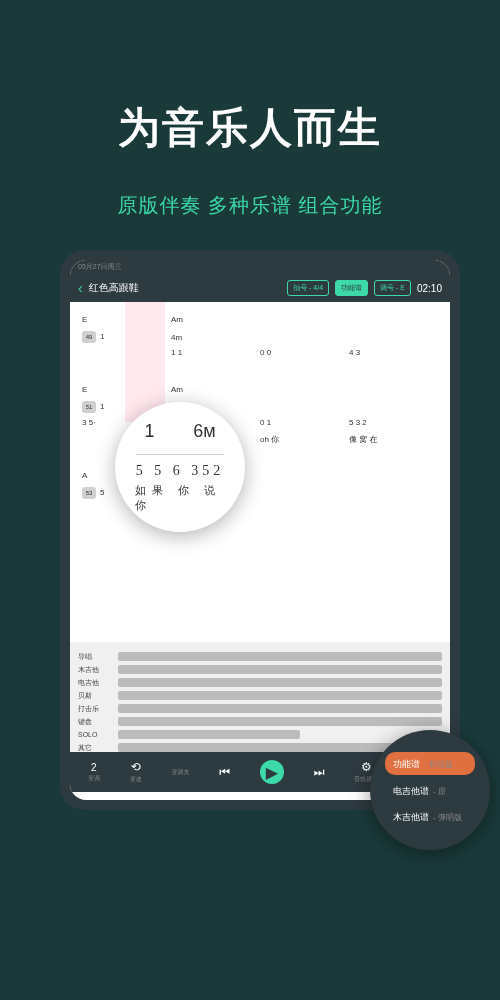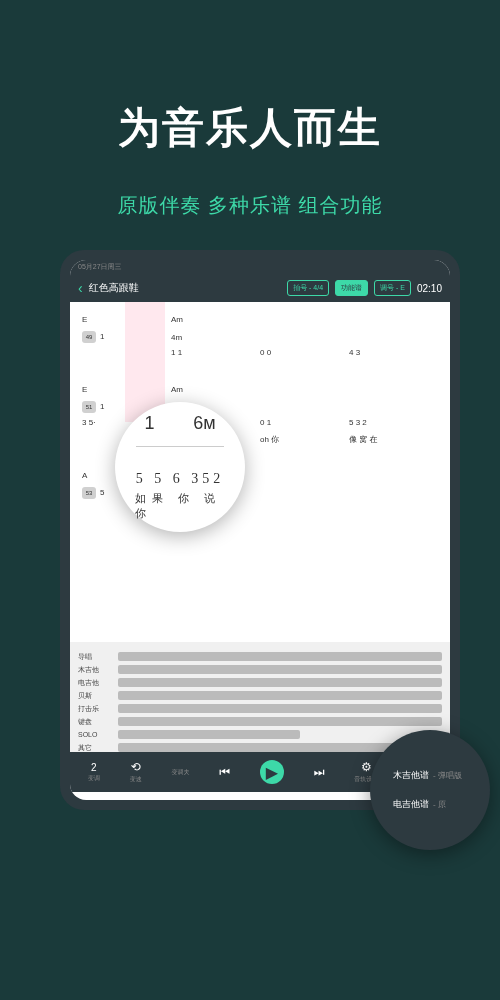--- a/index.html
+++ b/index.html
@@ -113,21 +113,21 @@
   background: #fff;
   border-radius: 50%;
   box-shadow: 0 4px 20px rgba(0,0,0,0.3);
   display: flex;
   flex-direction: column;
   justify-content: center;
   align-items: center;
   padding: 20px;
 }
 .mag-row1 { font-size: 18px; display: flex; gap: 20px; width: 100%; justify-content: space-around; }
-.mag-row2 { font-size: 14px; margin-top: 12px; letter-spacing: 4px; border-top: 1px solid #ccc; padding-top: 24px; font-family: serif; }
+.mag-row2 { font-size: 14px; margin-top: 12px; letter-spacing: 4px; border-top: 1px solid #ccc; padding-top: 8px; font-family: serif; }
 .mag-row3 { font-size: 11px; margin-top: 4px; letter-spacing: 6px; }
 .pink-bar {
   position: absolute;
   left: 55px;
   top: 0;
   width: 40px;
   height: 120px;
   background: rgba(255,180,200,0.3);
 }
 .tracks {
@@ -355,19 +355,22 @@
       </div>
       <div class="ctrl">
         <span class="icon-btn">♫</span>
         <span class="ctrl-label">乐谱选择</span>
       </div>
     </div>
   </div>
 </div>
 
 <div class="popup">
-  <div class="popup-item">
-    <span>木吉他谱</span><span class="sub">- 弹唱版</span>
+  <div class="popup-item active">
+    <span>功能谱</span><span class="sub">- 和弦版</span>
   </div>
   <div class="popup-item">
     <span>电吉他谱</span><span class="sub">- 原</span>
   </div>
+  <div class="popup-item">
+    <span>木吉他谱</span><span class="sub">- 弹唱版</span>
+  </div>
 </div>
 
 </body></html>

